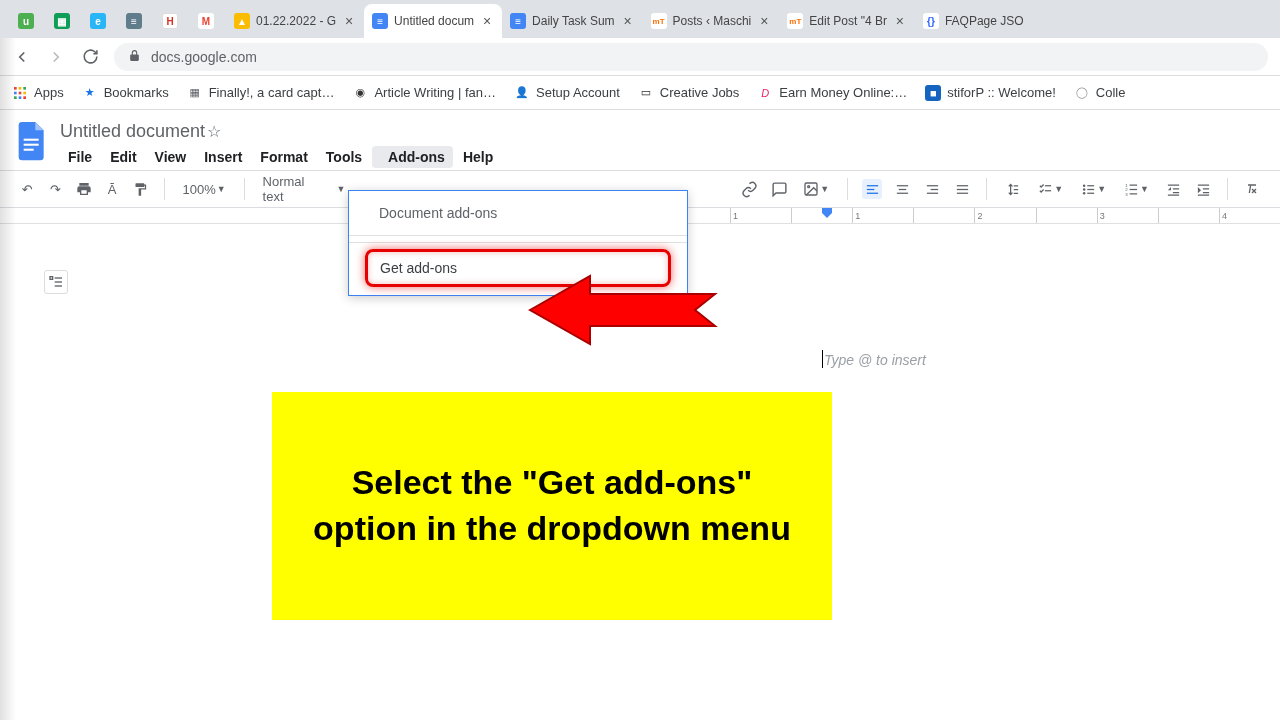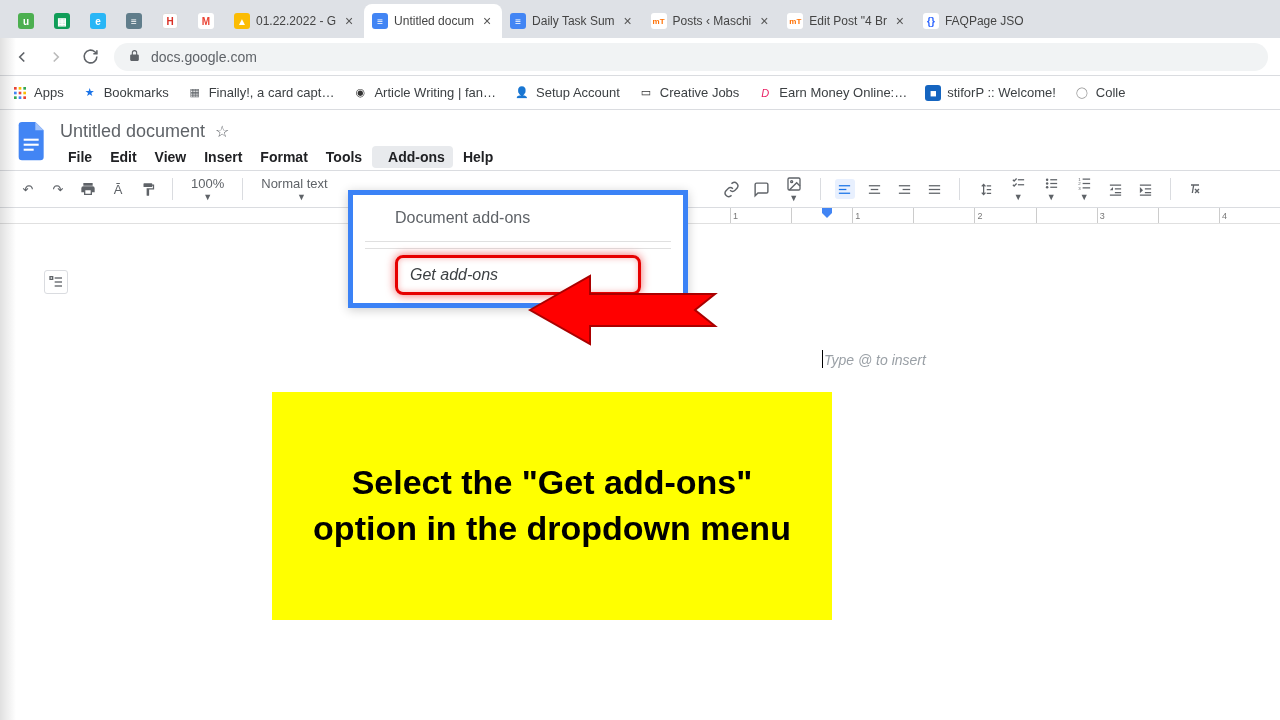--- a/index.html
+++ b/index.html
@@ -22,44 +22,44 @@
 
   .bookmarks-bar { height: 34px; background: #fff; border-bottom: 1px solid #dadce0; display:flex; align-items:center; padding: 0 12px; gap: 18px; font-size: 13px; color:#3c4043; }
   .bm-item { display:flex; align-items:center; gap:6px; cursor:pointer; white-space:nowrap; }
   .bm-icon { width:16px; height:16px; border-radius:3px; display:flex; align-items:center; justify-content:center; font-size:11px; }
 
   
   .docs-area { position: relative; background:#fff; }
   .docs-header { display:flex; align-items:flex-start; padding: 8px 14px 0 14px; gap: 10px; }
   .docs-logo { width: 36px; height: 48px; display:flex; align-items:center; justify-content:center; }
   .docs-logo svg { width: 32px; height: 40px; }
-  .docs-title-row { display:flex; align-items:center; gap: 10px; height: 26px; }
+  .docs-title-row { display:flex; align-items:center; gap: 2px; height: 26px; }
   .docs-title { font-size: 18px; color:#5f6368; }
   .star { color:#5f6368; font-size:16px; cursor:pointer; }
   .docs-menu-row { display:flex; gap: 2px; font-size: 14px; color:#202124; height: 26px; align-items:center; }
   .menu-item { padding: 3px 8px; border-radius: 4px; cursor:pointer;font-weight:bold; }
   .menu-item.active { background:#e8eaed;padding-left:16px; }
 
   .docs-toolbar { height: 38px; border-top: 1px solid #dadce0; border-bottom: 1px solid #dadce0; display:flex; align-items:center; padding: 0 18px; gap: 10px; font-size: 13px; color:#5f6368; }
   .tb-btn { width: 20px; height:20px; display:flex; align-items:center; justify-content:center; cursor:pointer; color:#5f6368; }
   .tb-sep { width:1px; height: 22px; background:#dadce0; margin: 0 4px; }
-  .tb-sel { display:flex; align-items:center; gap:1px; cursor:pointer; padding: 0 4px; flex-direction: column; }
+  .tb-sel { display:flex; align-items:center; gap:1px; cursor:pointer; padding: 0 4px; }
   .tb-group-right { display:flex; align-items:center; gap:10px; margin-left: 380px; }
 
   .ruler { height: 16px; background:#fff; border-bottom: 1px solid #e0e0e0; position:relative; font-size:9px; color:#777; }
   .ruler-scale { position:absolute; left: 730px; right:0; top:0; bottom:0; display:flex; }
   .ruler-tick { width: 72px; border-left:1px solid #ccc; padding-left:2px; display:flex; align-items:center;}
   .ruler-marker { position:absolute; left: 822px; top: 0; width:10px; height:10px; }
 
   
-  .dropdown { position:absolute; left: 348px; top: 190px; width: 340px; background:#fff; border:5px solid #3b82f6; box-shadow: 0 2px 10px rgba(0,0,0,.2); padding: 6px 12px; z-index: 50; font-size: 16px; color:#3c4043; }
+  .dropdown { position:absolute; left: 348px; top: 190px; width: 340px; background:#fff; border:1px solid #3b82f6; box-shadow: 0 2px 10px rgba(0,0,0,.2); padding: 6px 0; z-index: 50; font-size: 14px; color:#3c4043; }
   .dd-item { padding: 8px 30px; cursor:pointer; position:relative; }
   .dd-item.sub::after { content:"▸"; position:absolute; right:14px; color:#5f6368; font-size:11px; }
   .dd-sep { height:1px; background:#e0e0e0; margin: 6px 0; }
-  .dd-highlight { border: 3px solid #e60000; border-radius: 8px; box-shadow: 0 0 10px rgba(230,0,0,.6), inset 0 0 6px rgba(230,0,0,.3); margin: 2px 30px; padding: 8px 12px; font-style: italic; }
+  .dd-highlight { border: 3px solid #e60000; border-radius: 8px; box-shadow: 0 0 10px rgba(230,0,0,.6), inset 0 0 6px rgba(230,0,0,.3); margin: 2px 16px; padding: 8px 12px; }
 
   
   .arrow-anno { position:absolute; left: 520px; top: 270px; z-index:60; }
 
   
   .callout { position:absolute; left: 272px; top: 392px; width: 560px; height: 228px; background: #ffff00; display:flex; align-items:center; justify-content:center; padding: 20px 40px; z-index:40; }
   .callout-text { font-size: 34px; font-weight: bold; color:#000; text-align:center; line-height: 1.35; }
   .page-placeholder { position:absolute; left: 824px; top: 352px; font-size:14px; font-style:italic; color:#9aa0a6; }
   .cursor-bar { position:absolute; left: 822px; top: 350px; width:1px; height:18px; background:#000; }
 

